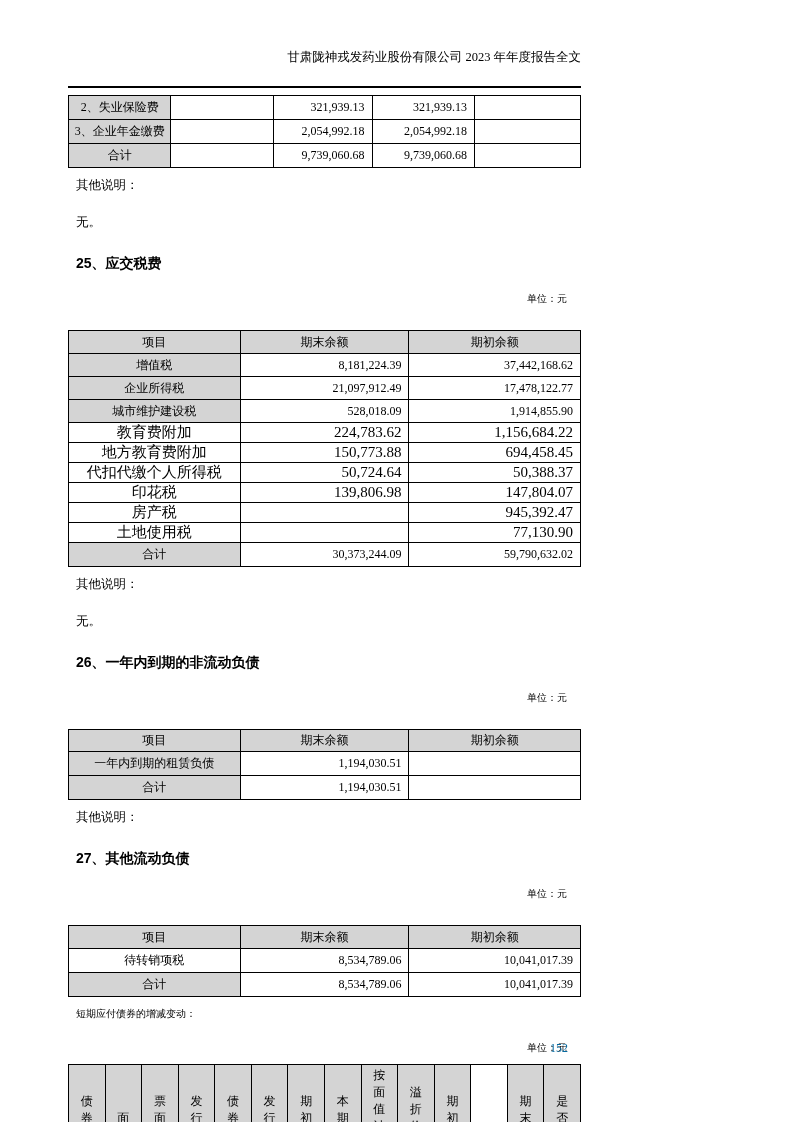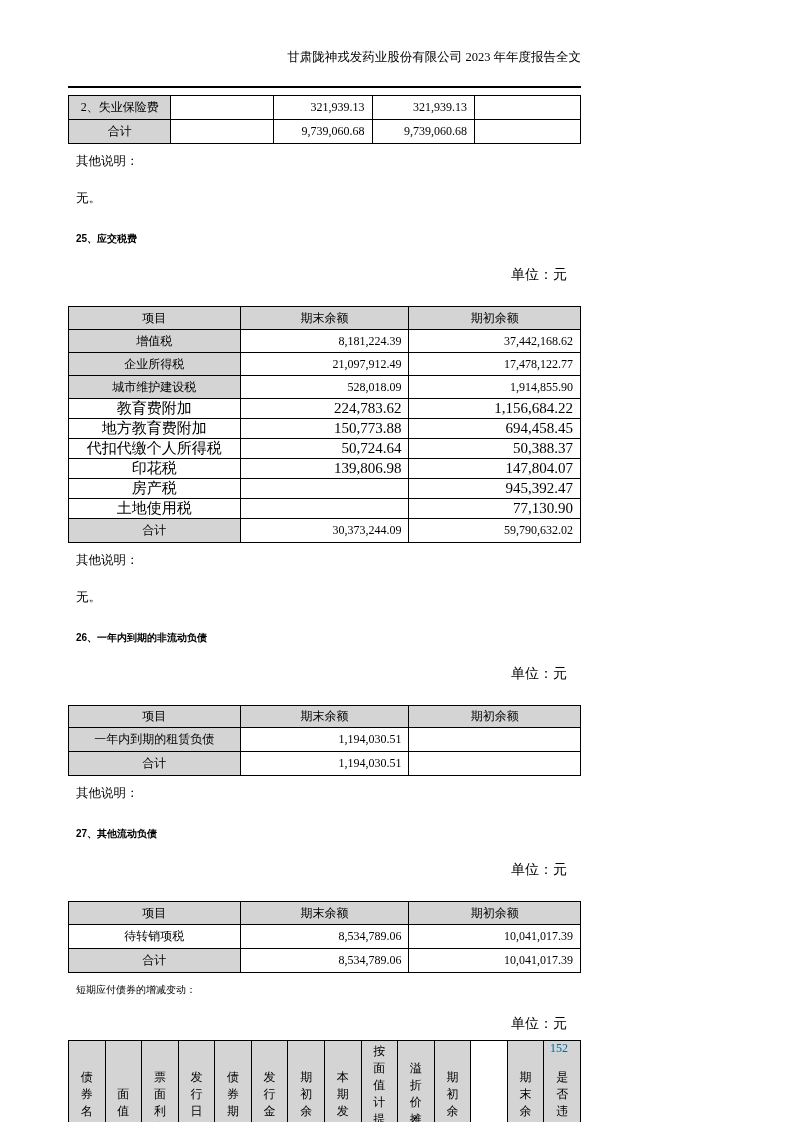--- a/index.html
+++ b/index.html
@@ -23,23 +23,23 @@
   .r23 td { height:23px; }
   .r17 td { height:17px; font-size:15px; }
   .r22 td { height:22px; }
 
   .tbl-a { margin-top:7px; }
   .note { margin-top:10px; padding-left:8px; font-size:12.5px; line-height:15px; }
   .none-text { margin-top:22px; padding-left:8px; font-size:12.5px; line-height:15px; }
   .sec-heading {
     margin-top:24px; padding-left:8px;
     font-family:"Liberation Sans","DejaVu Sans",sans-serif;
-    font-weight:bold; font-size:10px; line-height:18px;
+    font-weight:bold; font-size:14px; line-height:18px;
   }
-  .unit-line { margin-top:19px; text-align:right; padding-right:14px; font-size:14px; line-height:15px; }
+  .unit-line { margin-top:19px; text-align:right; padding-right:14px; font-size:10px; line-height:15px; }
   .sec-table { margin-top:24px; }
 
   .bond-intro { margin-top:9px; padding-left:8px; font-size:10px; line-height:15px; }
   .bond-table { margin-top:9px; }
   .bond-table td { padding:2px 6px; text-align:center; line-height:17px; }
   .bond-head td { height:74px; }
   .bond-empty-row td { height:15px; }
 
   .page-number { position:absolute; top:1041px; right:76px; font-size:12px; color:#0369a1; }
 </style>
@@ -59,20 +59,27 @@
           <col style="width:19.3%">
           <col style="width:20%">
           <col style="width:20.7%">
         </colgroup>
       <tbody>
           <tr class="r24">
         <td class="gray c-item">2、失业保险费</td>
         <td></td>
         <td class="c-num">321,939.13</td>
         <td class="c-num">321,939.13</td>
+        <td></td>
+      </tr>
+      <tr class="r24">
+        <td class="gray c-item">3、企业年金缴费</td>
+        <td></td>
+        <td class="c-num">2,054,992.18</td>
+        <td class="c-num">2,054,992.18</td>
         <td></td>
       </tr>
       <tr class="r24">
         <td class="gray c-item">合计</td>
         <td></td>
         <td class="c-num">9,739,060.68</td>
         <td class="c-num">9,739,060.68</td>
         <td></td>
       </tr>
     </tbody>

